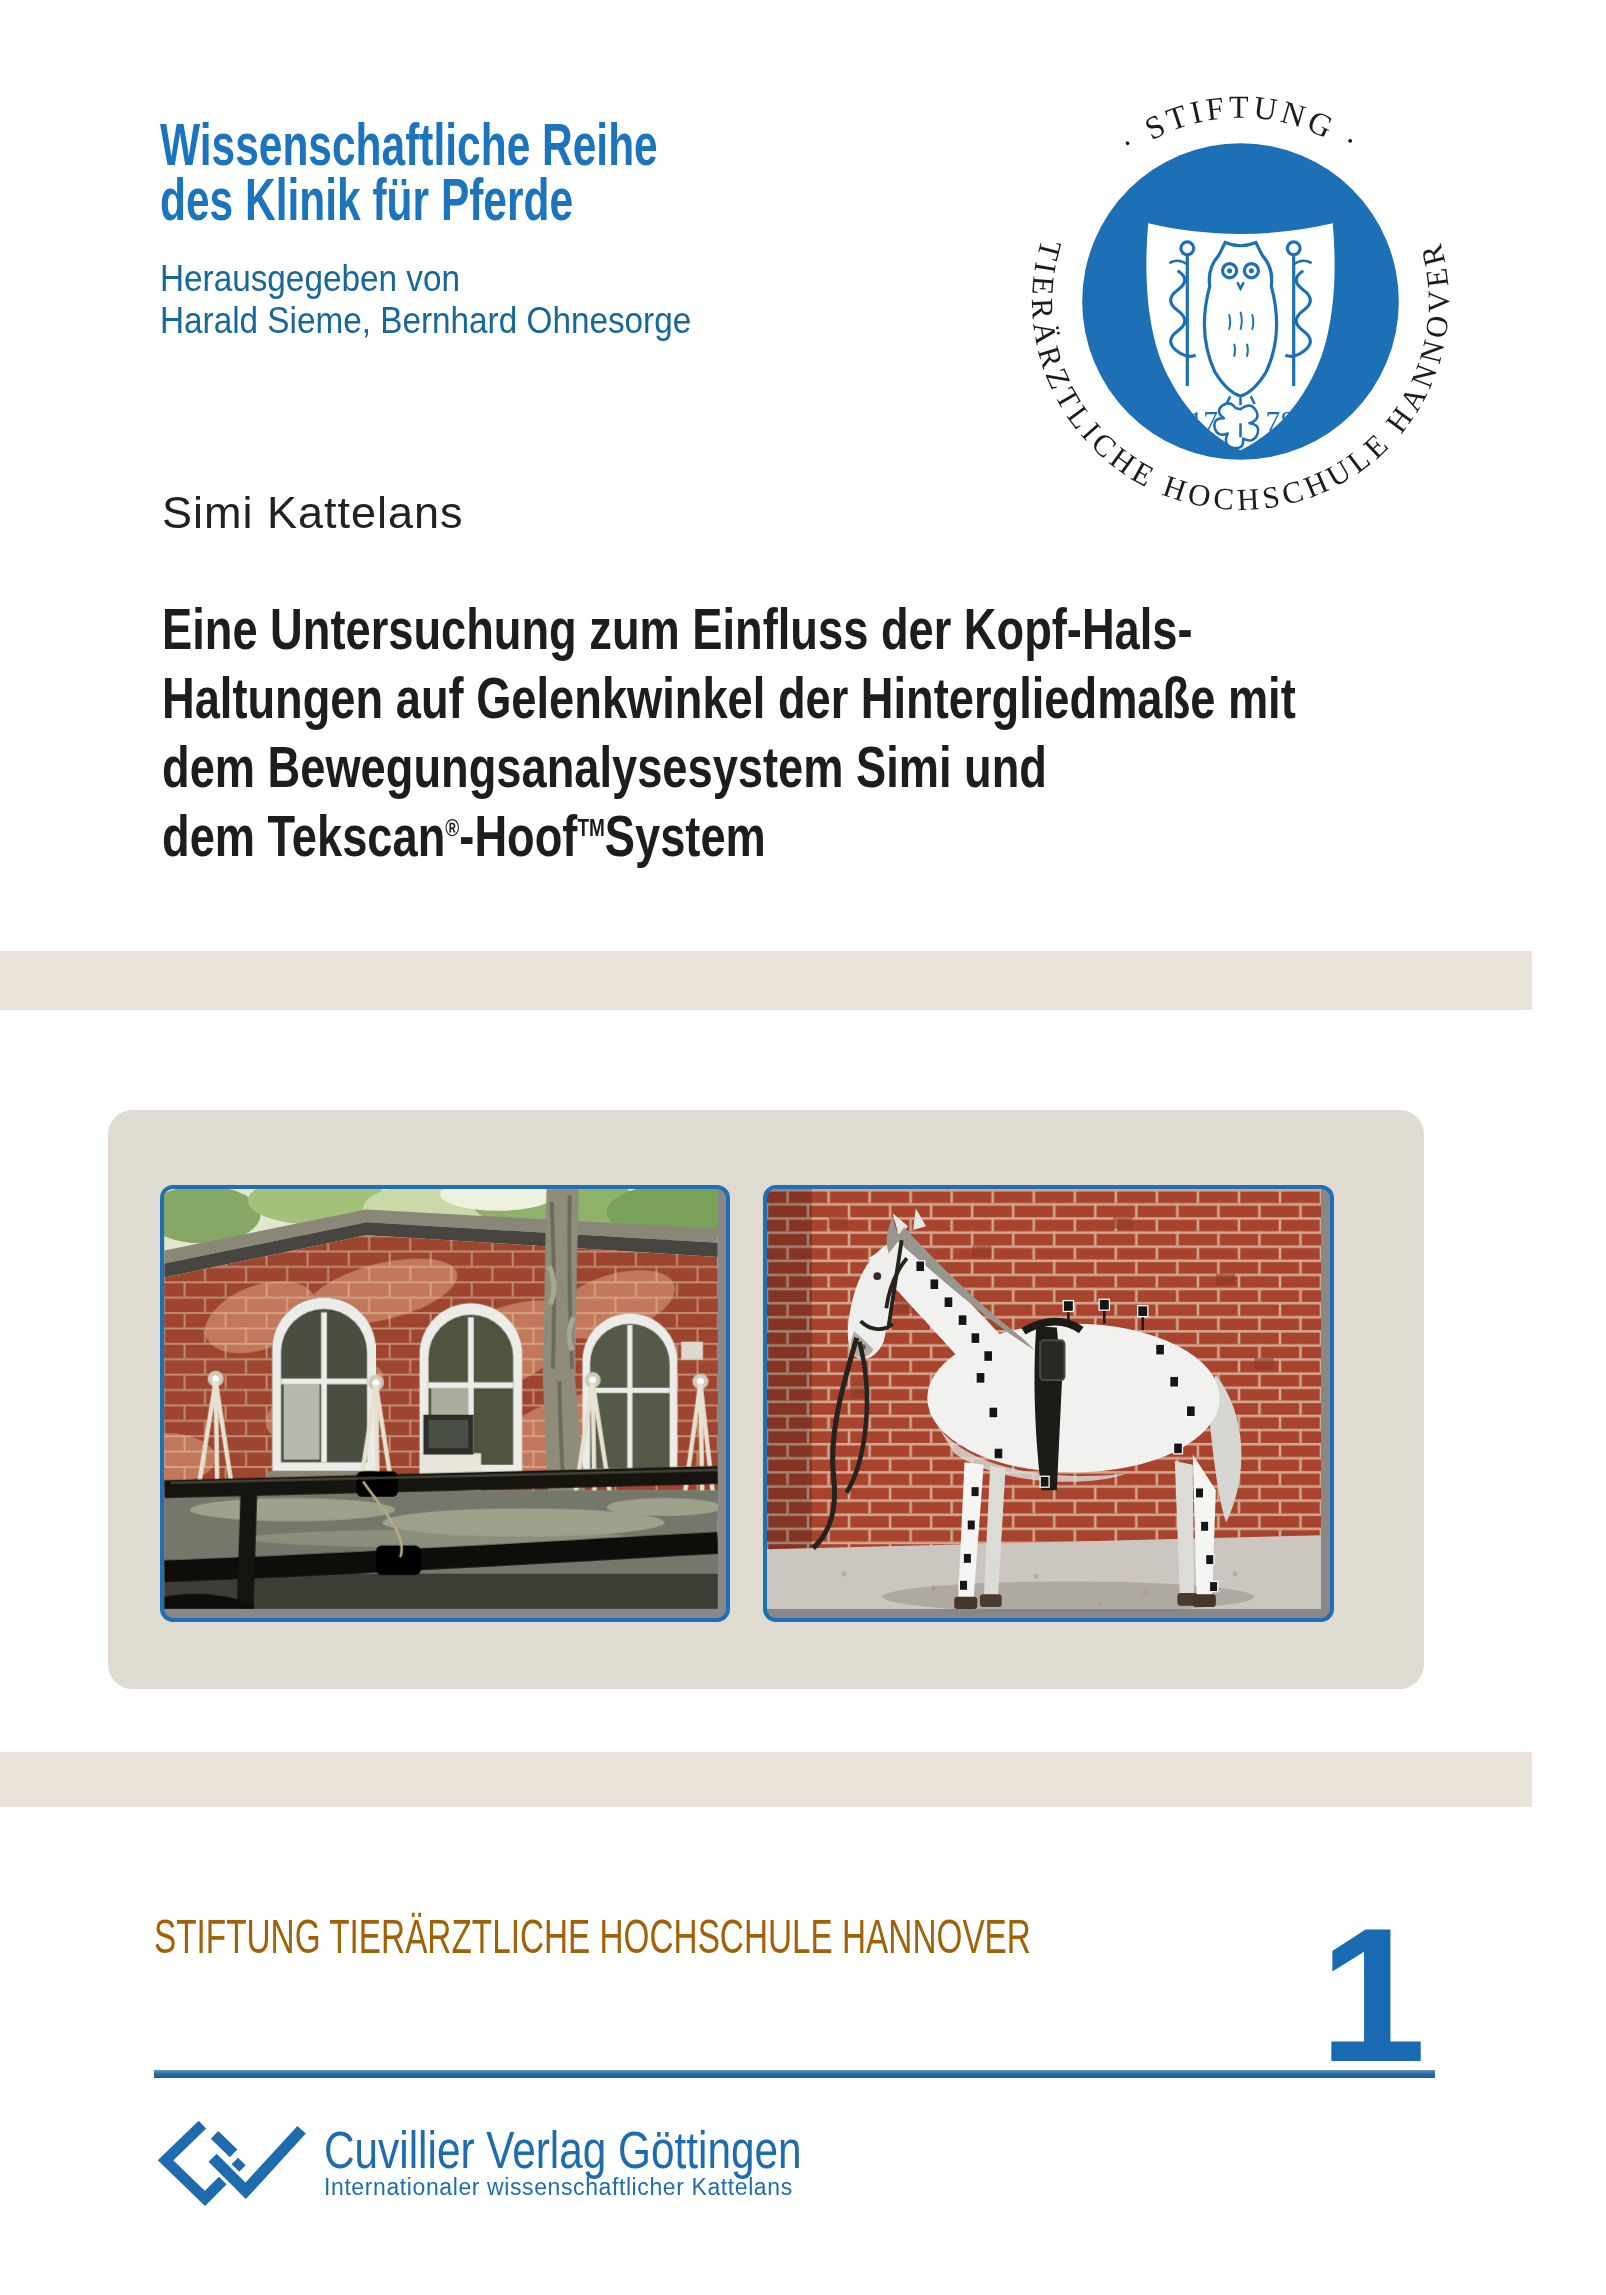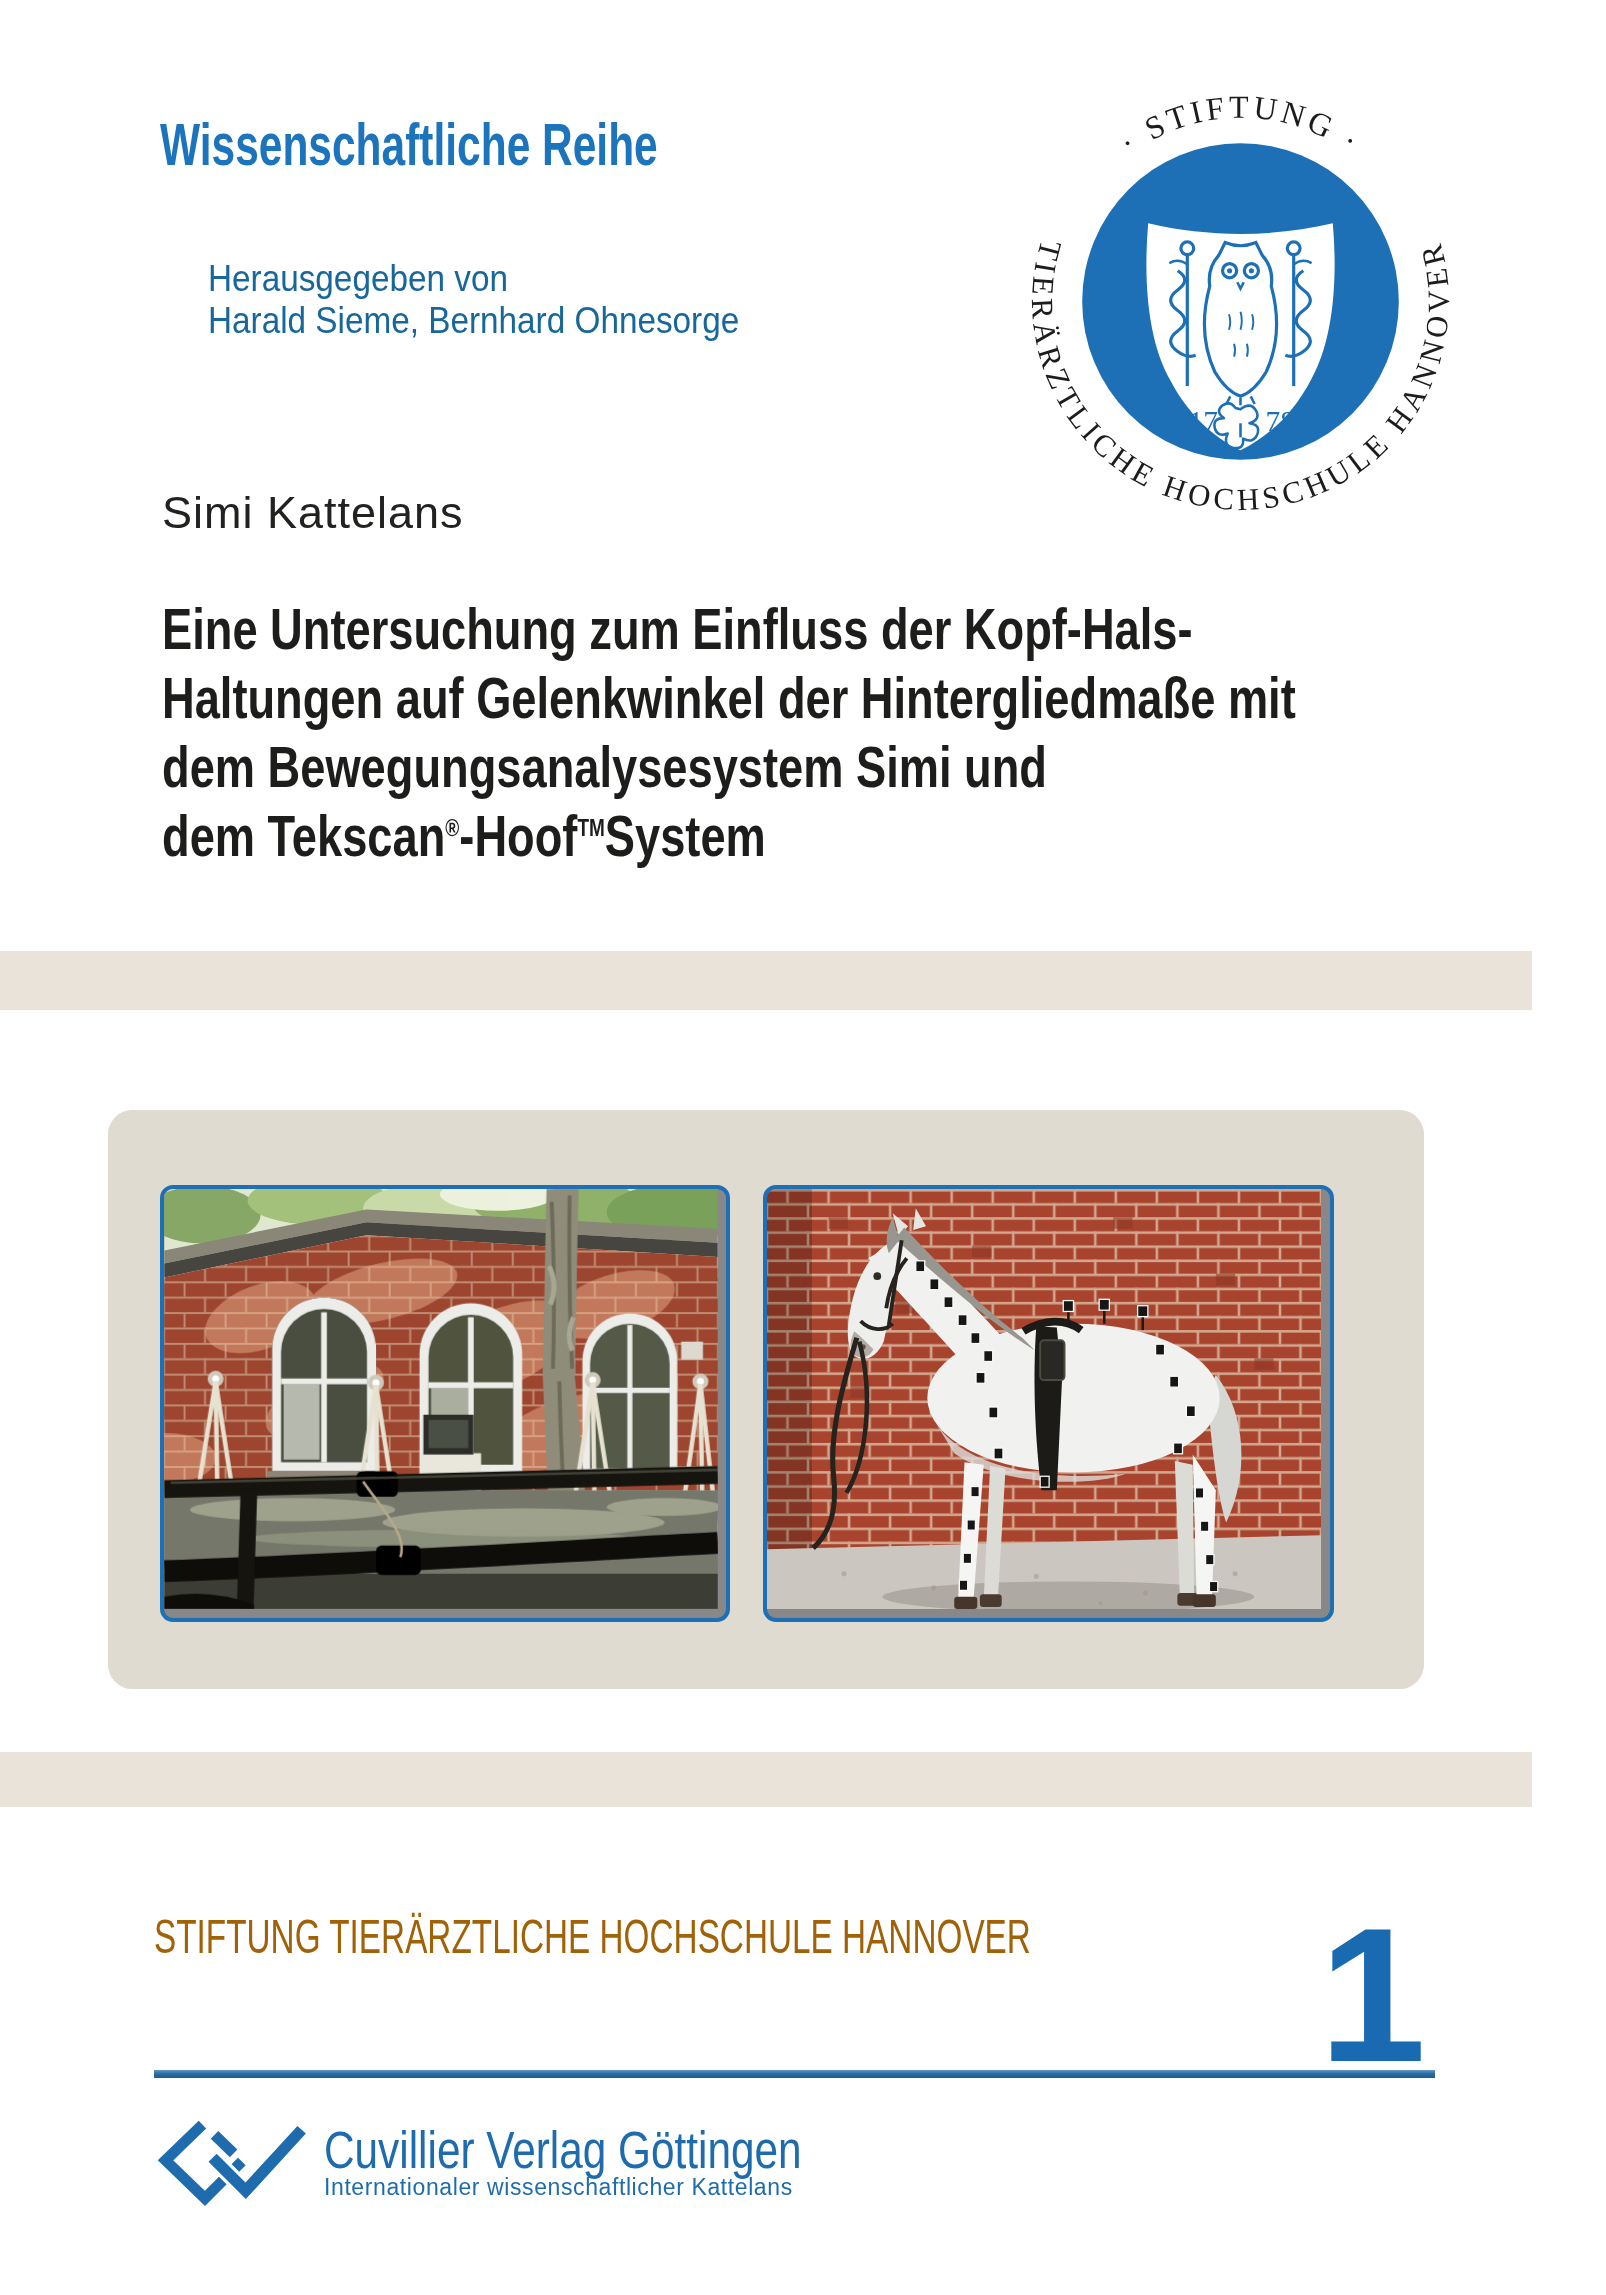--- a/index.html
+++ b/index.html
@@ -7,21 +7,21 @@
     position:relative;width:1532px;height:2295px;background:#ffffff;overflow:hidden;
     font-family:"Liberation Sans", sans-serif;
   }
   .abs{position:absolute;}
   .nowrap{white-space:nowrap;}
   .cx{transform-origin:left top;display:inline-block;}
   
   .series-header{left:160px;top:118px;color:#1b74bc;font-size:59px;font-weight:bold;line-height:55px;}
   .series-header .cx{transform:scaleX(0.72);}
   
-  .editors{left:160px;top:258px;color:#17679a;font-size:37px;font-weight:normal;line-height:42px;margin-left:48px;}
+  .editors{left:160px;top:258px;color:#17679a;font-size:37px;font-weight:normal;line-height:42px;}
   .editors .cx{transform:scaleX(0.90);}
   
   .author{left:162px;top:489px;color:#222220;font-size:45px;line-height:47px;letter-spacing:1px;}
   
   .title{left:162px;top:594px;color:#1d1d1b;font-size:58px;font-weight:bold;line-height:69px;}
   .title .cx{transform:scaleX(0.78);}
   .title sup{font-size:0.42em;vertical-align:super;line-height:0;}
   
   .band{left:0;width:1607px;background:#e9e3d9;}
   .band-top{top:951px;height:59px;}
@@ -45,20 +45,21 @@
   .seal{left:1029px;top:90px;width:423px;height:423px;}
   .cv-mark{left:149px;top:2118px;width:159px;height:96px;}
 </style>
 </head>
 <body>
 
 <div id="page">
 
   <div class="abs series-header">
     <div class="nowrap"><span class="cx">Wissenschaftliche Reihe</span></div>
+    <div class="nowrap"><span class="cx">des Klinik für Pferde</span></div>
   </div>
 
   <div class="abs editors">
     <div class="nowrap"><span class="cx">Herausgegeben von</span></div>
     <div class="nowrap"><span class="cx">Harald Sieme, Bernhard Ohnesorge</span></div>
   </div>
 
   <svg class="abs seal" viewBox="0 0 660 660" aria-hidden="true">
     <defs>
       <path id="arcTop" d="M 81.6,186.5 A 287,287 0 0 1 578.4,186.5"></path>

